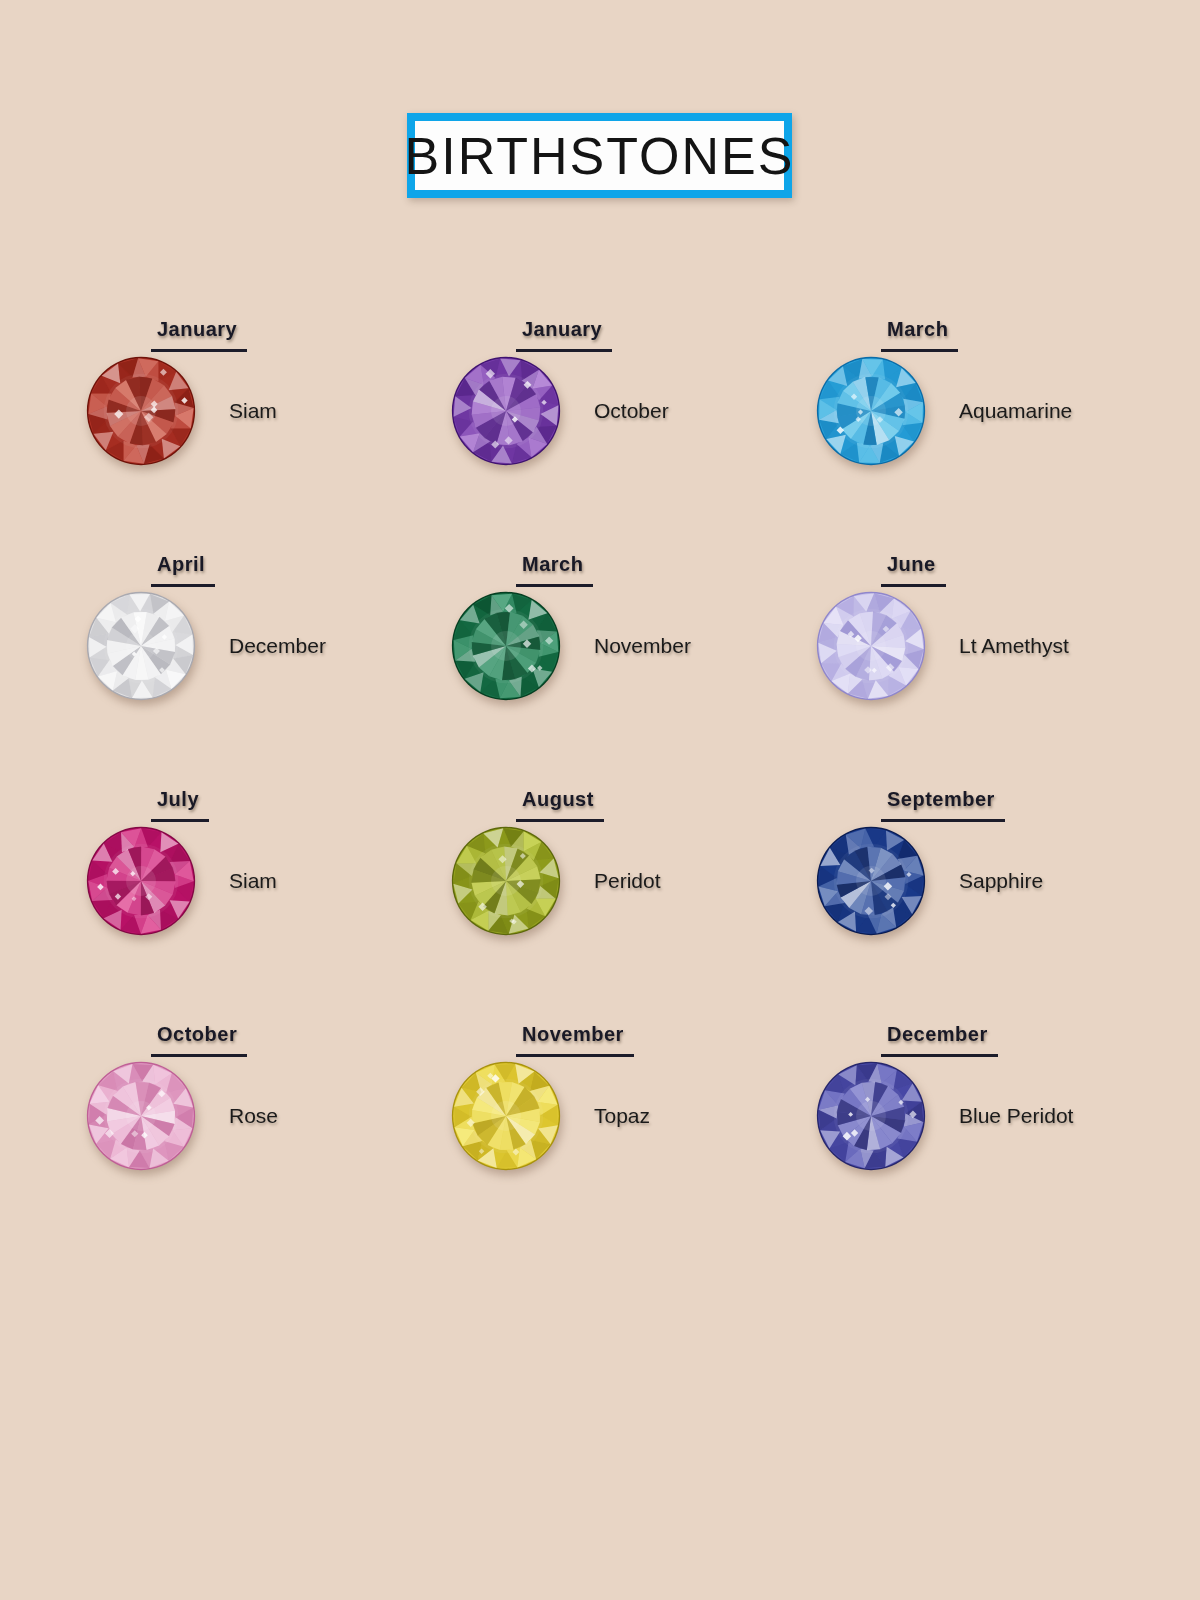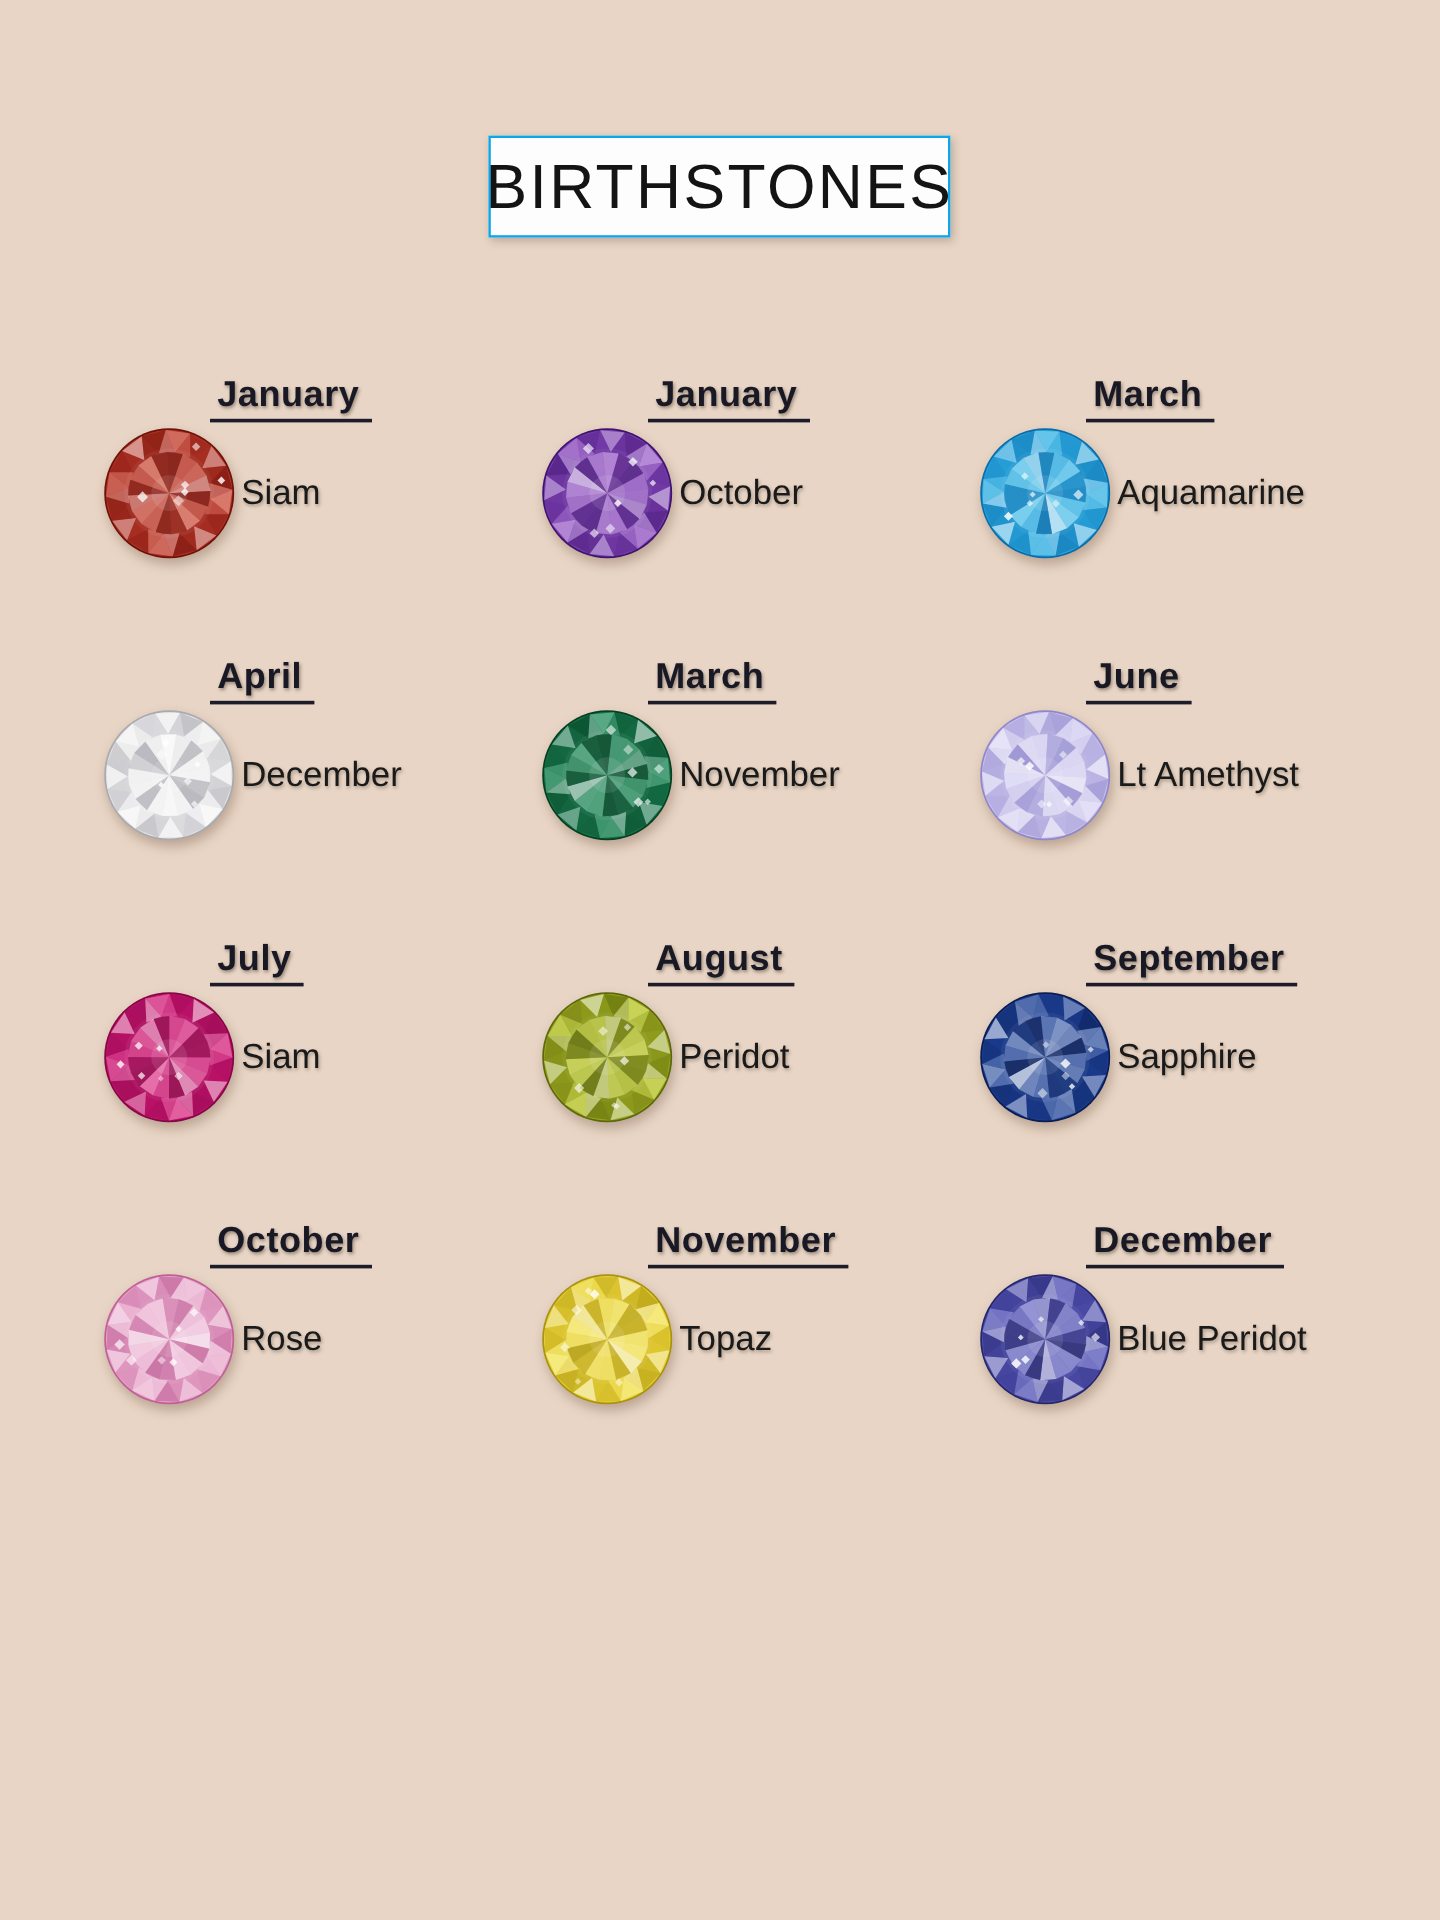--- a/index.html
+++ b/index.html
@@ -5,54 +5,54 @@
   html,body{margin:0;padding:0;}
   body{
     width:1200px;height:1600px;
     background:#e8d5c5;
     font-family:"Liberation Sans",sans-serif;
     position:relative;overflow:hidden;
   }
   .title-box{
     position:absolute;left:407px;top:113px;
     width:385px;height:85px;box-sizing:border-box;
-    background:#fdfdfd;border:2px solid #0ea5e9;
+    background:#fdfdfd;border:8px solid #0ea5e9;
     display:flex;align-items:center;justify-content:center;
     box-shadow:2px 3px 7px rgba(60,40,25,0.25);
   }
   .title-text{
     font-size:52px;letter-spacing:2px;color:#141414;
     font-family:"Liberation Sans",sans-serif;white-space:nowrap;
   }
   .grid{
     position:absolute;left:85px;top:312px;
     display:grid;
     grid-template-columns:365px 365px 365px;
     grid-auto-rows:235px;
   }
   .cell{position:relative;}
   .month{
     display:inline-block;
-    margin-left:90px;
-    font-weight:bold;font-size:30px;line-height:34px;
+    margin-left:66px;
+    font-weight:bold;font-size:20px;line-height:34px;
     color:#191926;letter-spacing:0.5px;
     border-bottom:3px solid #1c1c2a;
     padding:0 10px 3px 6px;
     text-shadow:1px 2px 3px rgba(50,35,20,0.45);
     white-space:nowrap;
   }
   .gemrow{display:flex;align-items:center;margin-top:3px;}
   .gem{
     width:112px;height:112px;flex:0 0 112px;
     filter:drop-shadow(2px 5px 5px rgba(100,70,50,0.35));
   }
   .gem svg{display:block;width:100%;height:100%;}
   .stone{
-    margin-left:4px;
-    font-size:29px;color:#1a1a1a;
+    margin-left:32px;
+    font-size:21px;color:#1a1a1a;
     text-shadow:1px 2px 3px rgba(50,35,20,0.35);
     white-space:nowrap;
   }
 </style>
 </head>
 <body>
 
 <div>
 
   <div class="title-box">

